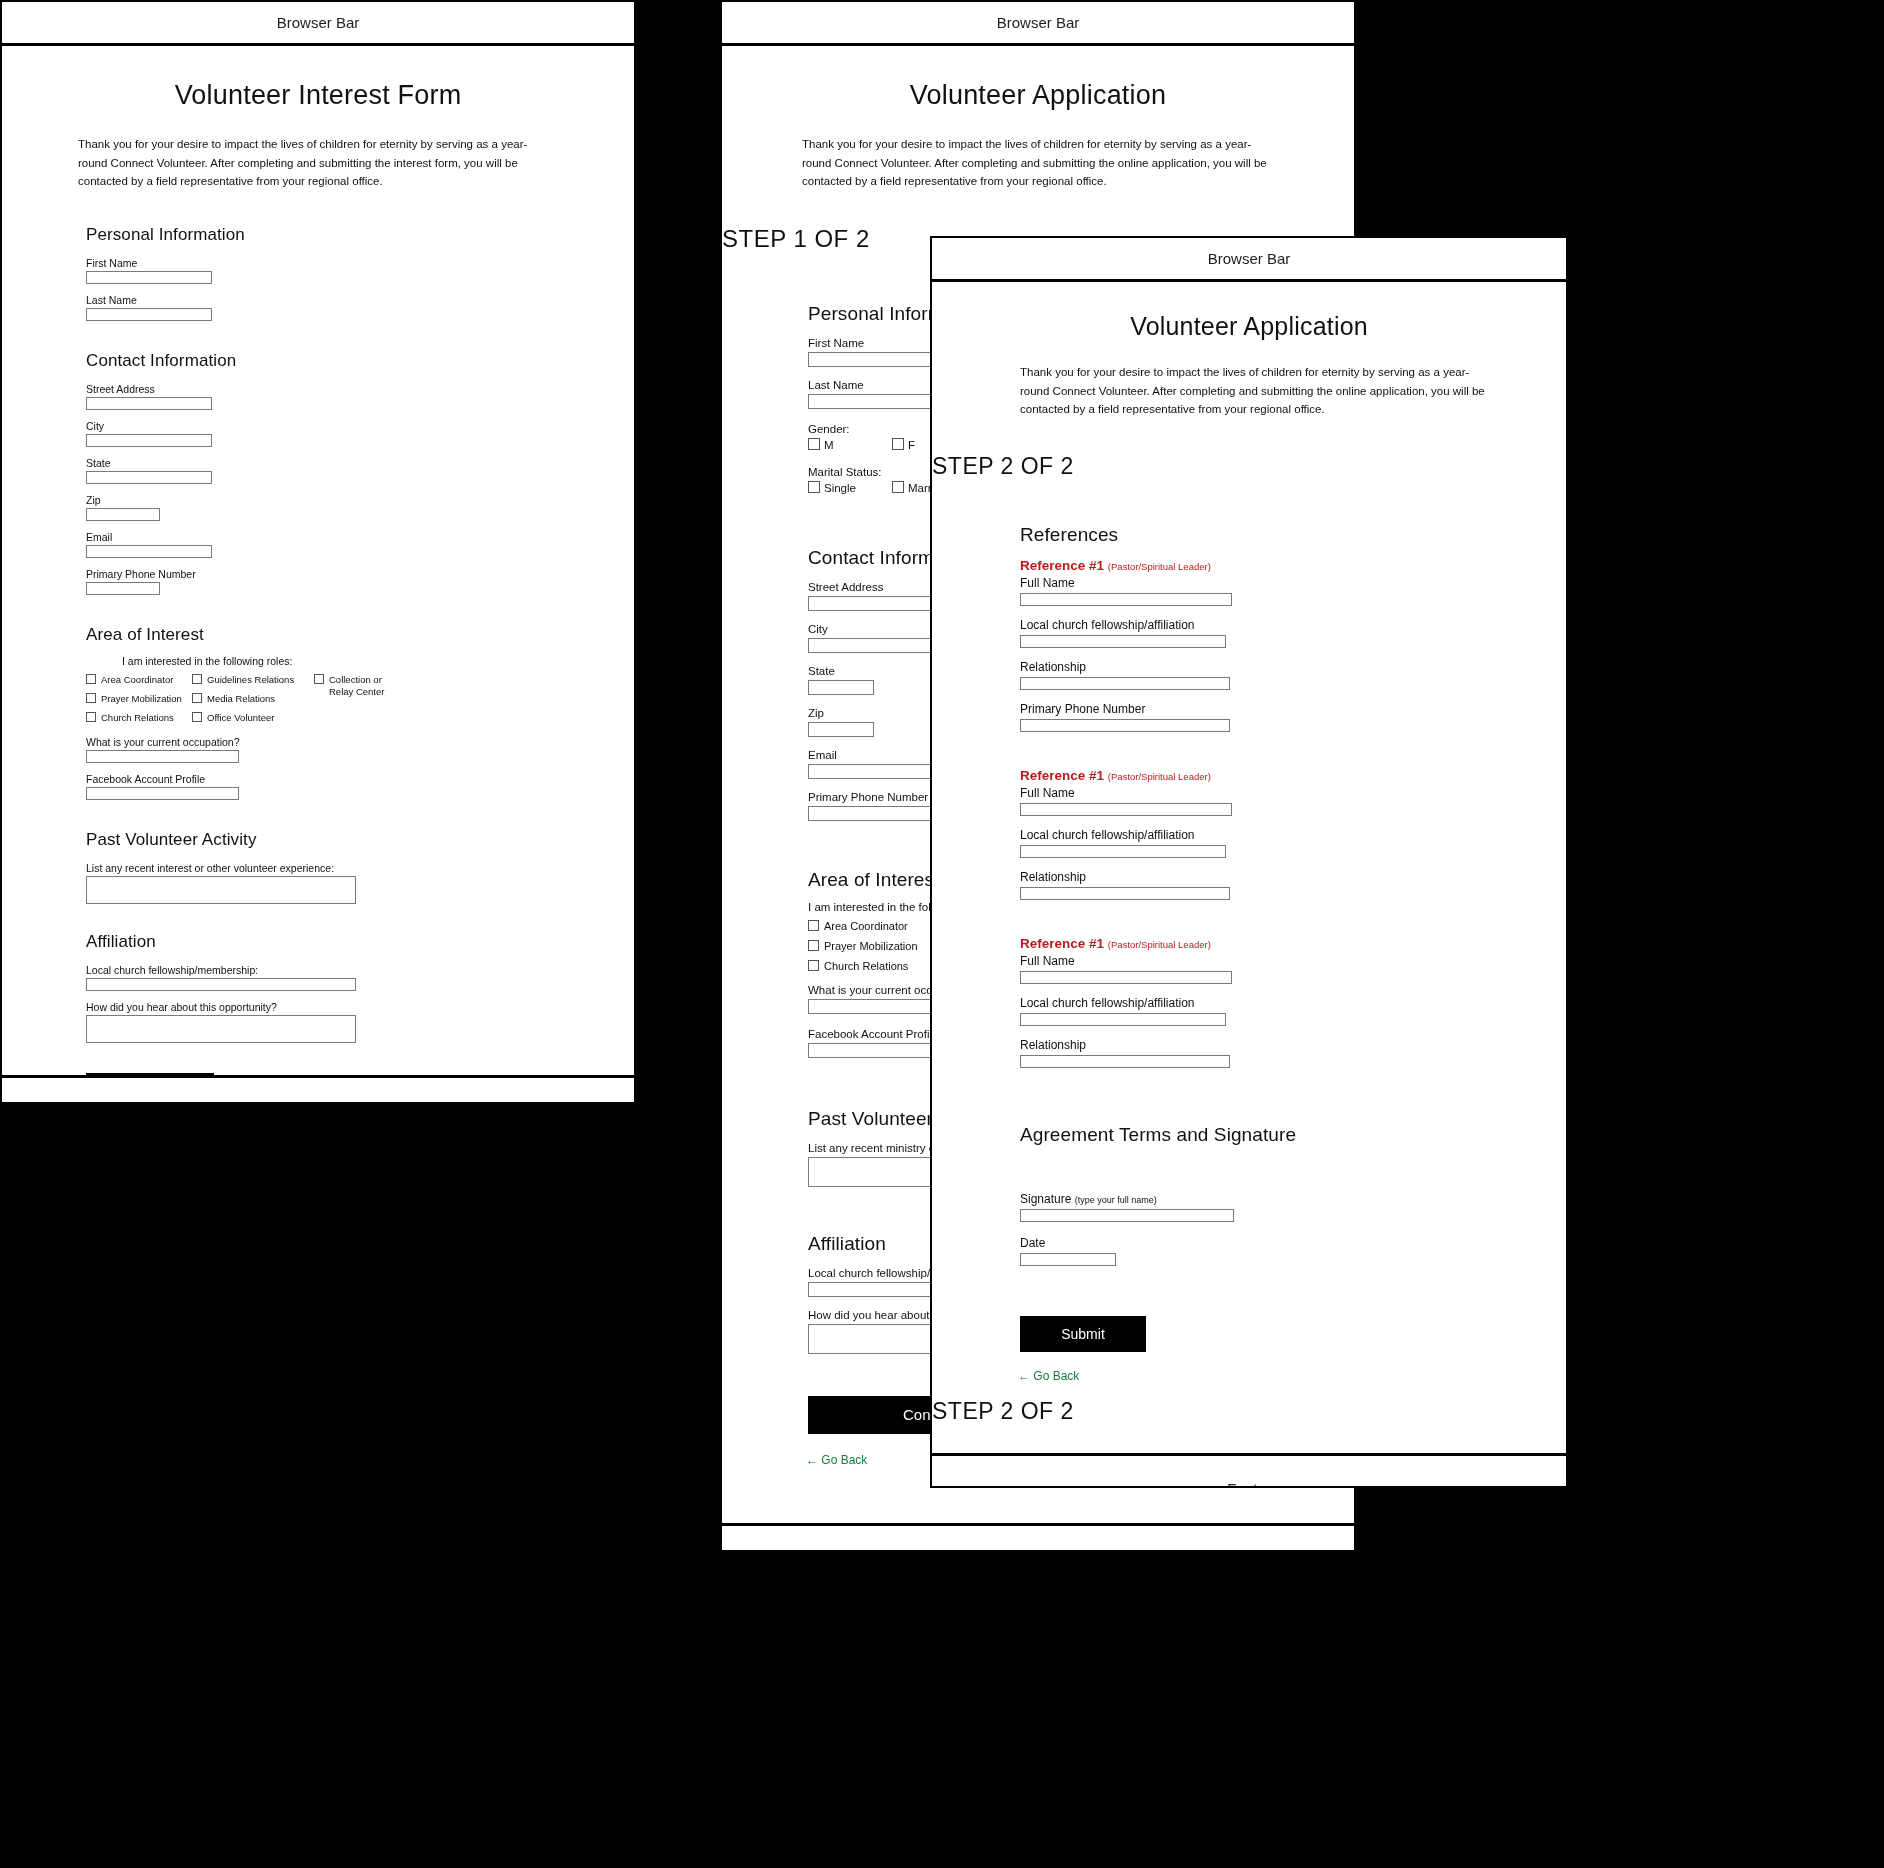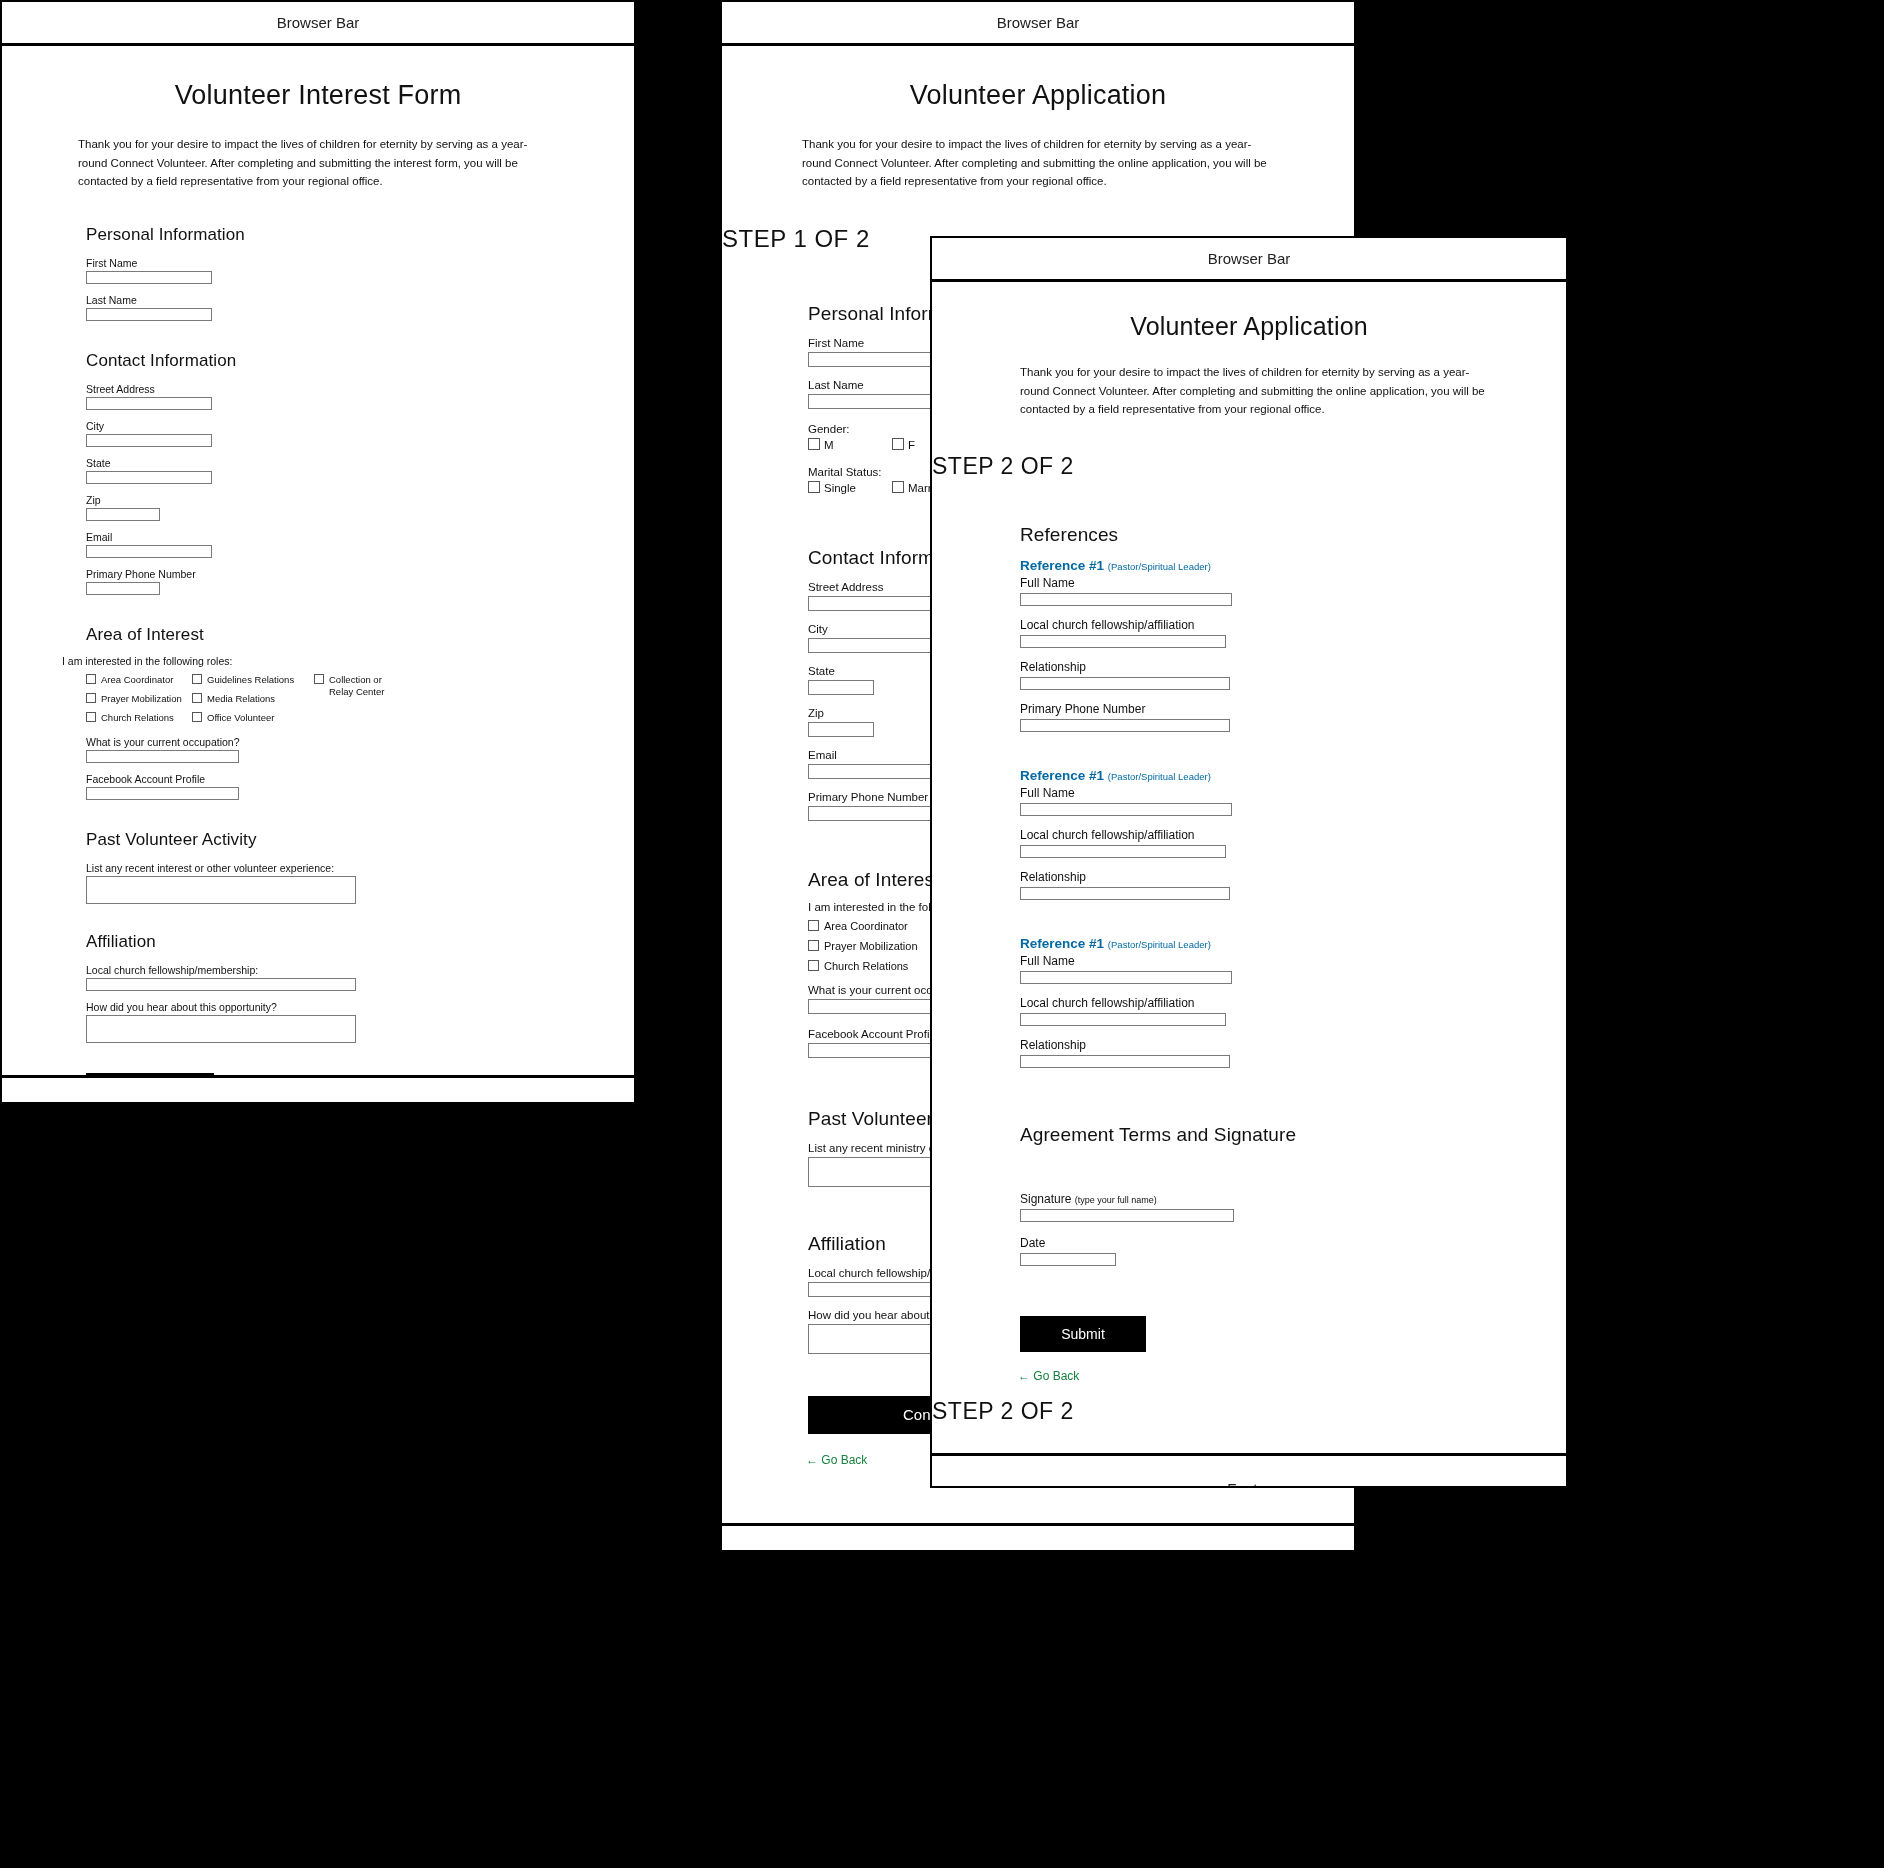--- a/index.html
+++ b/index.html
@@ -144,21 +144,21 @@
   
   #panel3 { left: 930px; top: 236px; width: 638px; height: 1252px; }
   #panel3 .page-body { height: 1141px; }
   #panel3 .form-title { font-size: 25px; margin: 30px 0 0 0; }
   #panel3 .intro { font-size: 11.5px; margin: 22px 0 0 88px; width: 470px; line-height: 1.62; }
   #panel3 .step-label { font-size: 23px; margin-top: 34px; }
   #panel3 .section-h { font-size: 19px; margin-left: 88px; }
   #panel3 .field-label { font-size: 12px; margin-left: 88px; margin-bottom: 3px; }
   #panel3 .inp { margin-left: 88px; height: 13px; }
 
-  .ref-head { margin-left: 88px; font-size: 13.5px; font-weight: 700; color: #0369a1; }
+  .ref-head { margin-left: 88px; font-size: 13.5px; font-weight: 700; color: #b91c1c; }
   .ref-head .sub { font-weight: 400; font-size: 9.5px; }
 </style>
 </head>
 <body>
 
 <div id="root">
 
   <div class="window" id="panel1">
 
     <div class="browser-bar">
@@ -199,21 +199,21 @@
       <label class="field-label">Email</label>
       <input class="inp" style="width: 126px;" value="">
       <div style="height:10px"></div>
       <label class="field-label">Primary Phone Number</label>
       <input class="inp" style="width: 74px;" value="">
 
       <div style="height:30px"></div>
 
       <div class="section-h">Area of Interest</div>
       <div style="height:10px"></div>
-      <div class="muted-note" style="margin-left:60px;font-size:10.5px">I am interested in the following roles:</div>
+      <div class="muted-note" style="margin-left:120px;font-size:10.5px">I am interested in the following roles:</div>
 
       <div style="margin-left:84px;margin-top:7px;position:relative;height:56px;font-size:9.5px">
         <div class="cbrow" style="position:absolute;left:0;top:0">
           <span class="cbox" style="width:10px;height:10px;margin-right:5px"></span>
           <span class="cblabel">Area Coordinator</span>
         </div>
         <div class="cbrow" style="position:absolute;left:106px;top:0">
           <span class="cbox" style="width:10px;height:10px;margin-right:5px"></span>
           <span class="cblabel">Guidelines Relations</span>
         </div>

